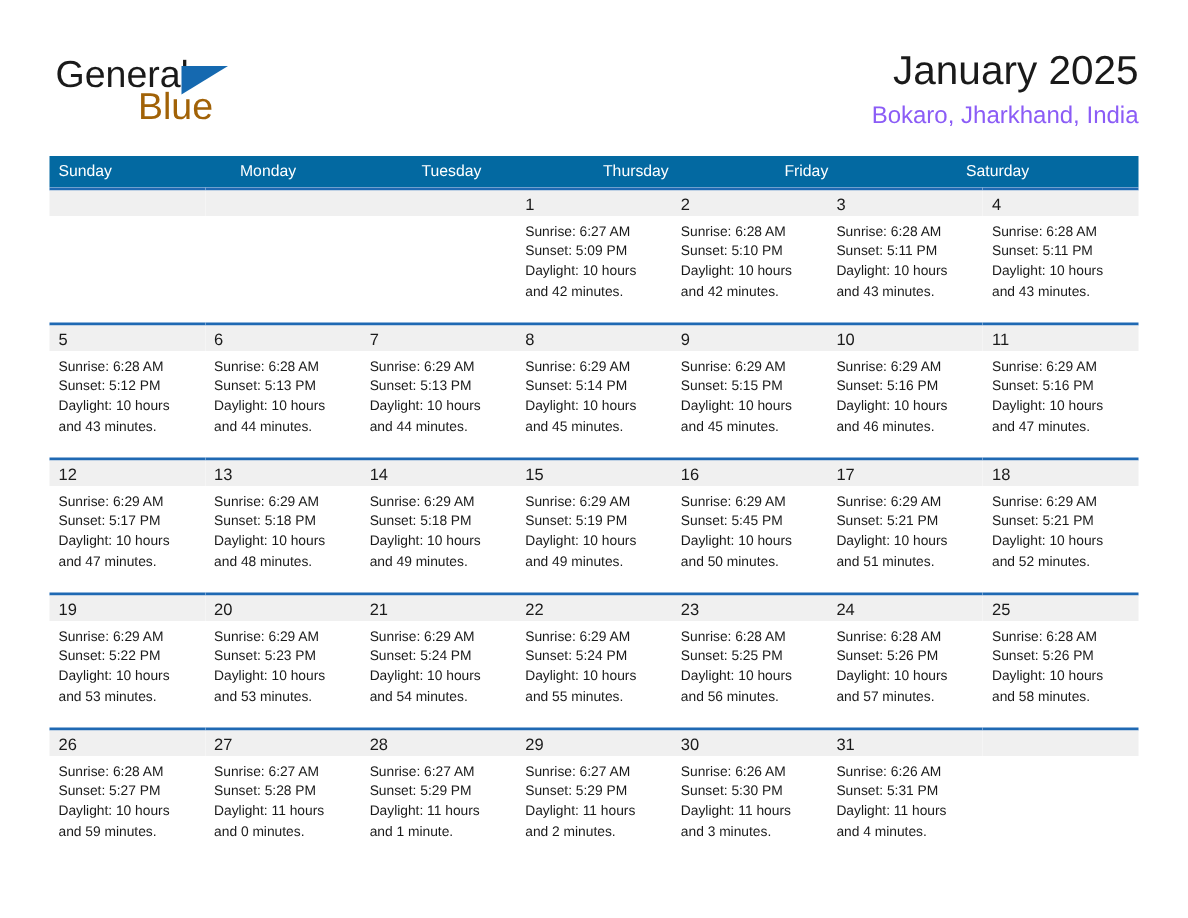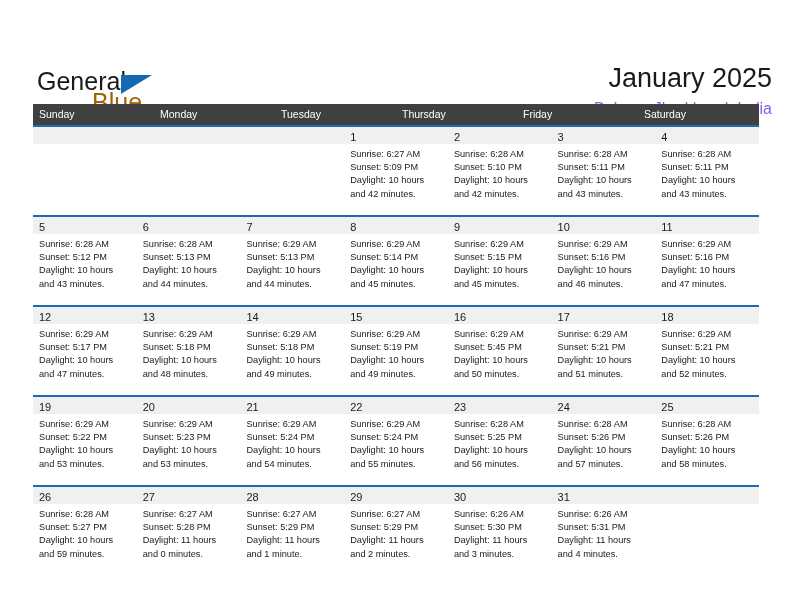--- a/index.html
+++ b/index.html
@@ -19,23 +19,22 @@
     width: 792px;
     height: 612px;
     box-sizing: border-box;
   }
 
   
   .header {
     position: absolute;
     left: 33px;
     top: 30px;
-    right: 20px;
+    right: 33px;
     height: 62px;
-    margin-top: 31px;
   }
   .logo {
     position: absolute;
     left: 0;
     top: 6px;
     width: 220px;
     height: 56px;
   }
   .logo-general {
     position: absolute;
@@ -87,21 +86,21 @@
 
   
   .calendar {
     position: absolute;
     left: 33px;
     top: 104px;
     width: 726px;
   }
   .weekdays {
     display: flex;
-    background: #404040;
+    background: #0369a1;
     height: 21px;
   }
   .weekday {
     flex: 1 1 0;
     font-size: 10.5px;
     color: #ffffff;
     line-height: 21px;
     padding-left: 6px;
     box-sizing: border-box;
     white-space: nowrap;

